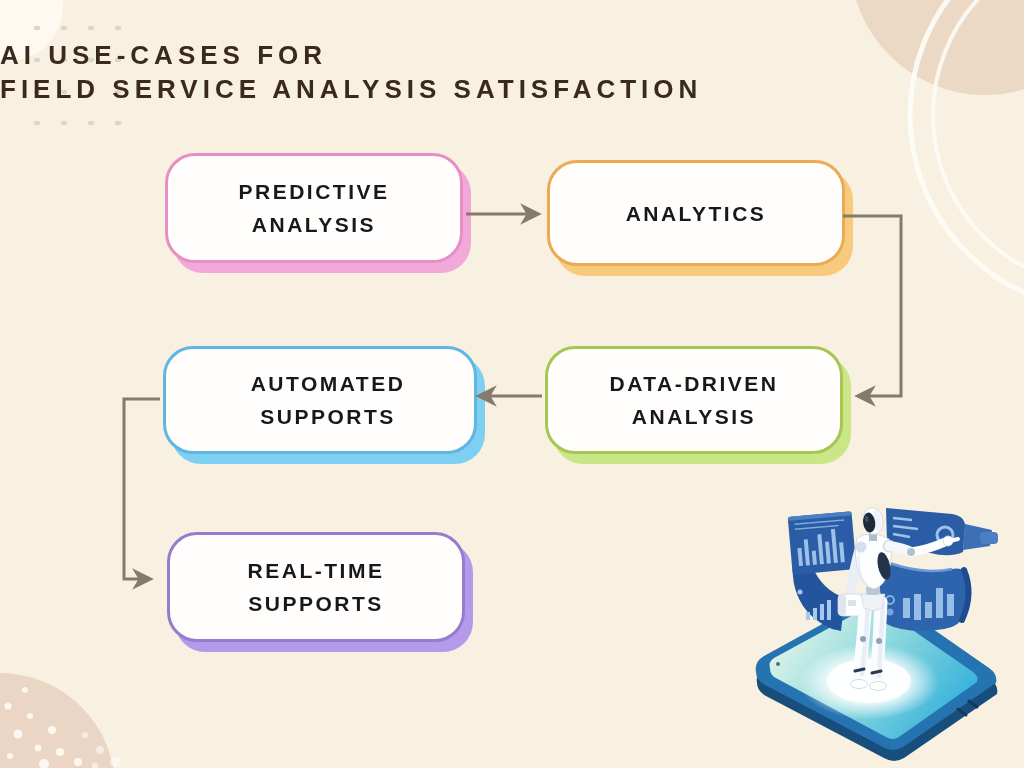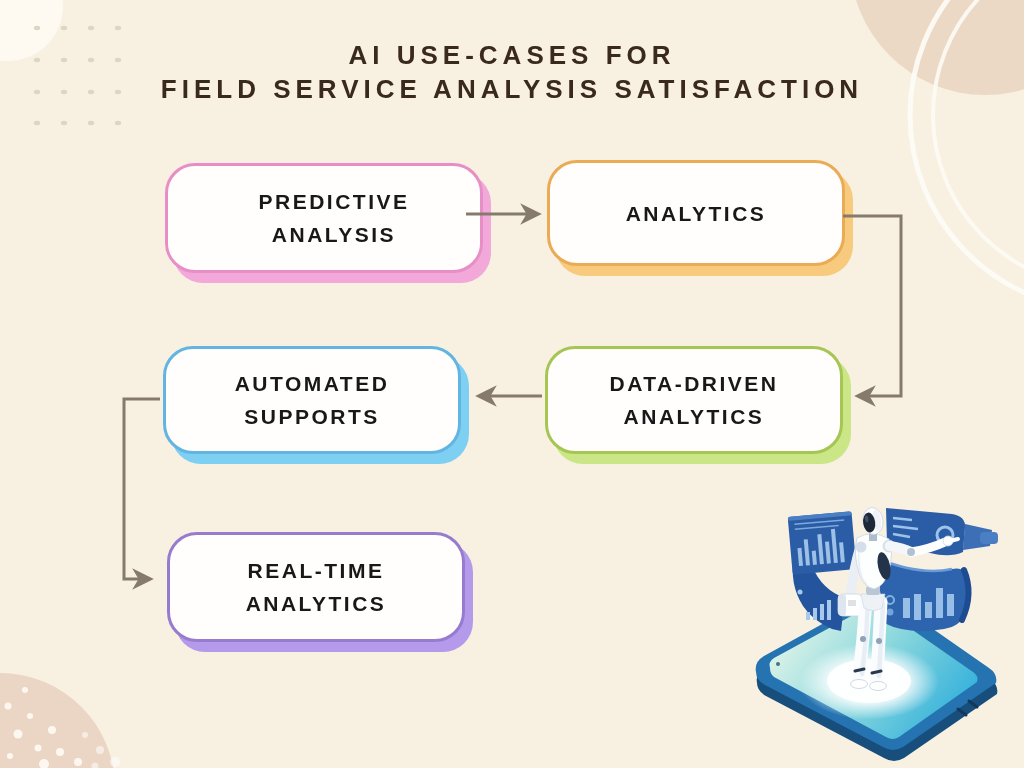--- a/index.html
+++ b/index.html
@@ -6,37 +6,37 @@
   body{
     width:1024px;height:768px;position:relative;overflow:hidden;
     background:#f8f1e2;
     font-family:"Liberation Sans", sans-serif;
   }
   svg{display:block;}
   .layer{position:absolute;left:0;top:0;width:1024px;height:768px;pointer-events:none;}
 
   .title{
     position:absolute;left:0;top:38px;width:1024px;
-    text-align:center;color:#3a2a1c;font-weight:700;
+    text-align:left;color:#3a2a1c;font-weight:700;
     font-size:26px;line-height:34px;letter-spacing:5px;
   }
 
   .node{
     position:absolute;width:292px;height:102px;
     background:#fffefd;border:3px solid #ccc;border-radius:30px;
     display:flex;align-items:center;justify-content:center;
     text-align:center;
   }
   .node-label{
     white-space:pre-line;color:#181818;font-weight:700;
     font-size:21px;line-height:33px;letter-spacing:2.5px;
   }
-  #node-0{left:165px;top:163px;height:104px;padding-left:20px;}
+  #node-0{left:165px;top:153px;height:104px;}
   #node-1{left:547px;top:160px;height:100px;}
-  #node-2{left:163px;top:346px;}
+  #node-2{left:163px;top:346px;padding-left:16px;}
   #node-3{left:545px;top:346px;}
   #node-4{left:167px;top:532px;height:104px;}
 
   .illustration{position:absolute;left:735px;top:478px;width:292px;height:290px;}
 </style>
 </head>
 <body style="background: rgb(248, 241, 226);">
 
 <svg class="layer" viewBox="0 0 1024 768" aria-hidden="true">
   <circle cx="8" cy="6" r="55" fill="#fffdf6" opacity="0.8"></circle>
@@ -97,25 +97,25 @@
 </div>
 <div class="node" id="node-1" style="border-color: rgb(233, 172, 85); box-shadow: rgb(247, 202, 126) 8px 10px 0px;">
   <span class="node-label">ANALYTICS</span>
 </div>
 <div class="node" id="node-2" style="border-color: rgb(98, 181, 224); box-shadow: rgb(126, 208, 242) 8px 10px 0px;">
   <span class="node-label">AUTOMATED
 SUPPORTS</span>
 </div>
 <div class="node" id="node-3" style="border-color: rgb(165, 198, 83); box-shadow: rgb(203, 230, 135) 8px 10px 0px;">
   <span class="node-label">DATA-DRIVEN
-ANALYTICS</span>
+ANALYSIS</span>
 </div>
 <div class="node" id="node-4" style="border-color: rgb(151, 123, 206); box-shadow: rgb(181, 154, 236) 8px 10px 0px;">
   <span class="node-label">REAL-TIME
-ANALYTICS</span>
+SUPPORTS</span>
 </div>
 
 <svg class="layer" viewBox="0 0 1024 768">
   <defs>
     <marker id="arrowhead" viewBox="0 0 10 10" refX="7.5" refY="5" markerWidth="8.5" markerHeight="8.5" orient="auto-start-reverse">
       <path class="connector-arrow" d="M0.5,0.8 L9,5 L0.5,9.2 L3,5 Z" fill="#867a6c"></path>
     </marker>
   </defs>
   <g fill="none" stroke-width="3">
     <path class="connector-path" d="M466,214 L538,214" marker-end="url(#arrowhead)" stroke="#867a6c"></path>

